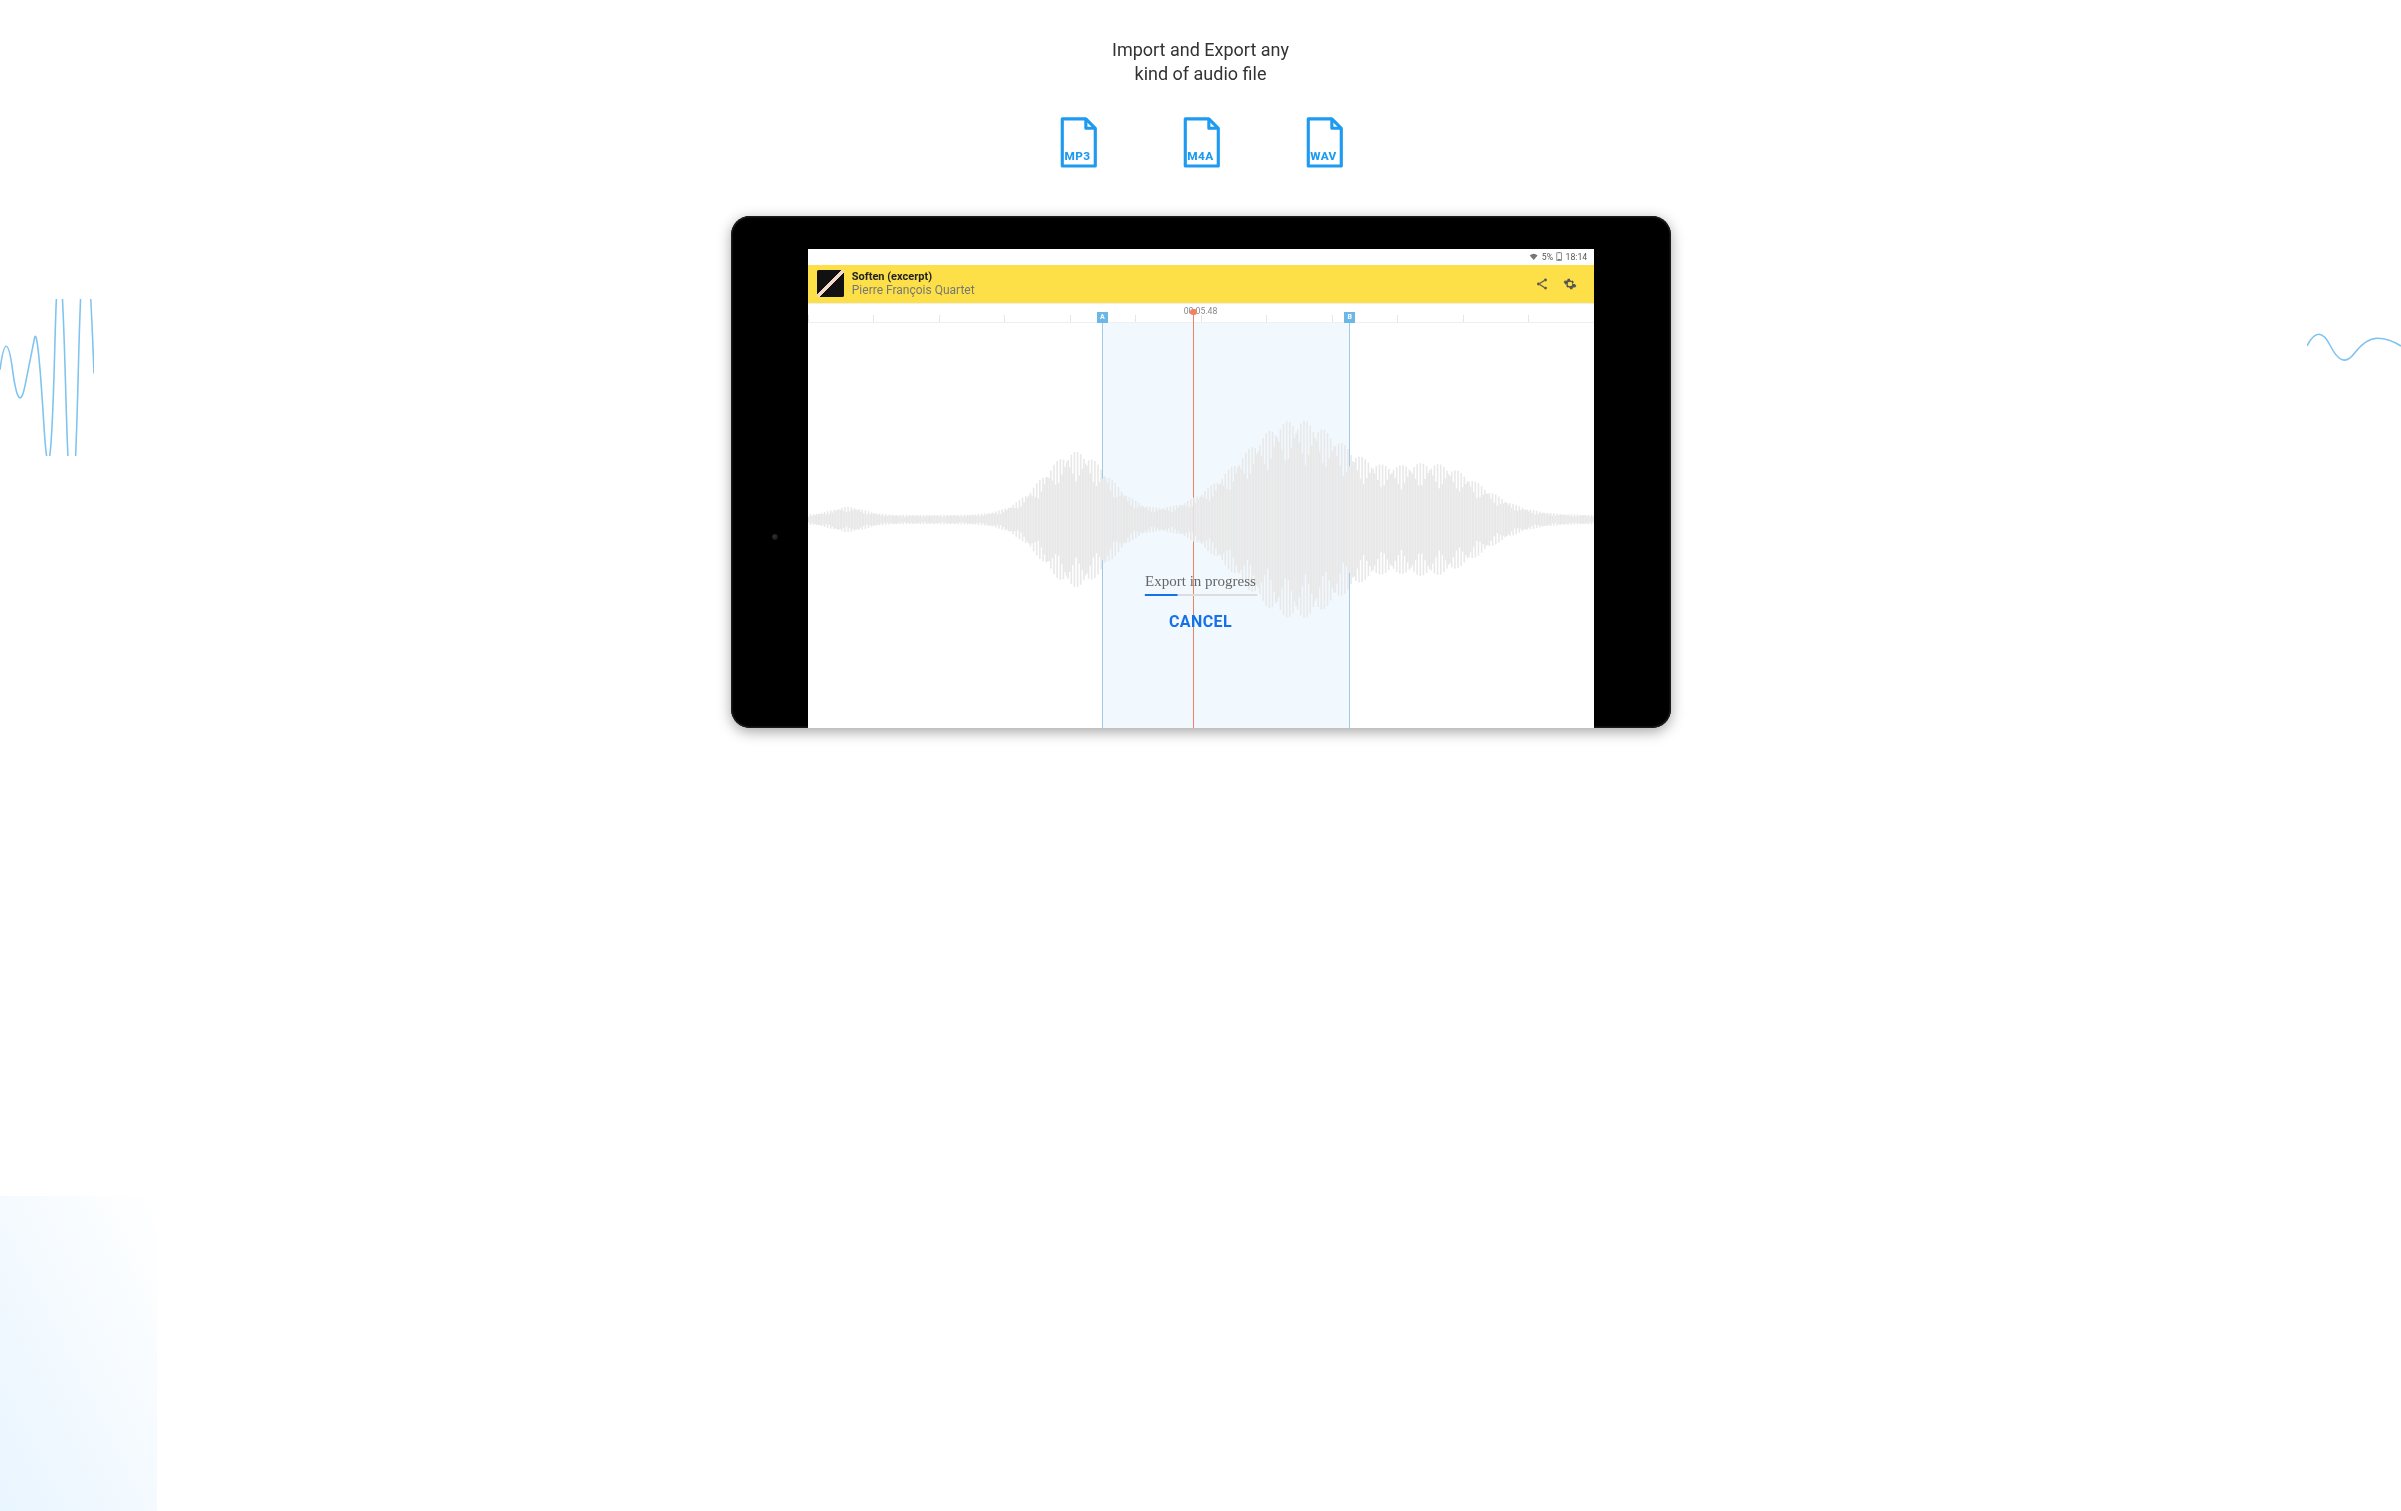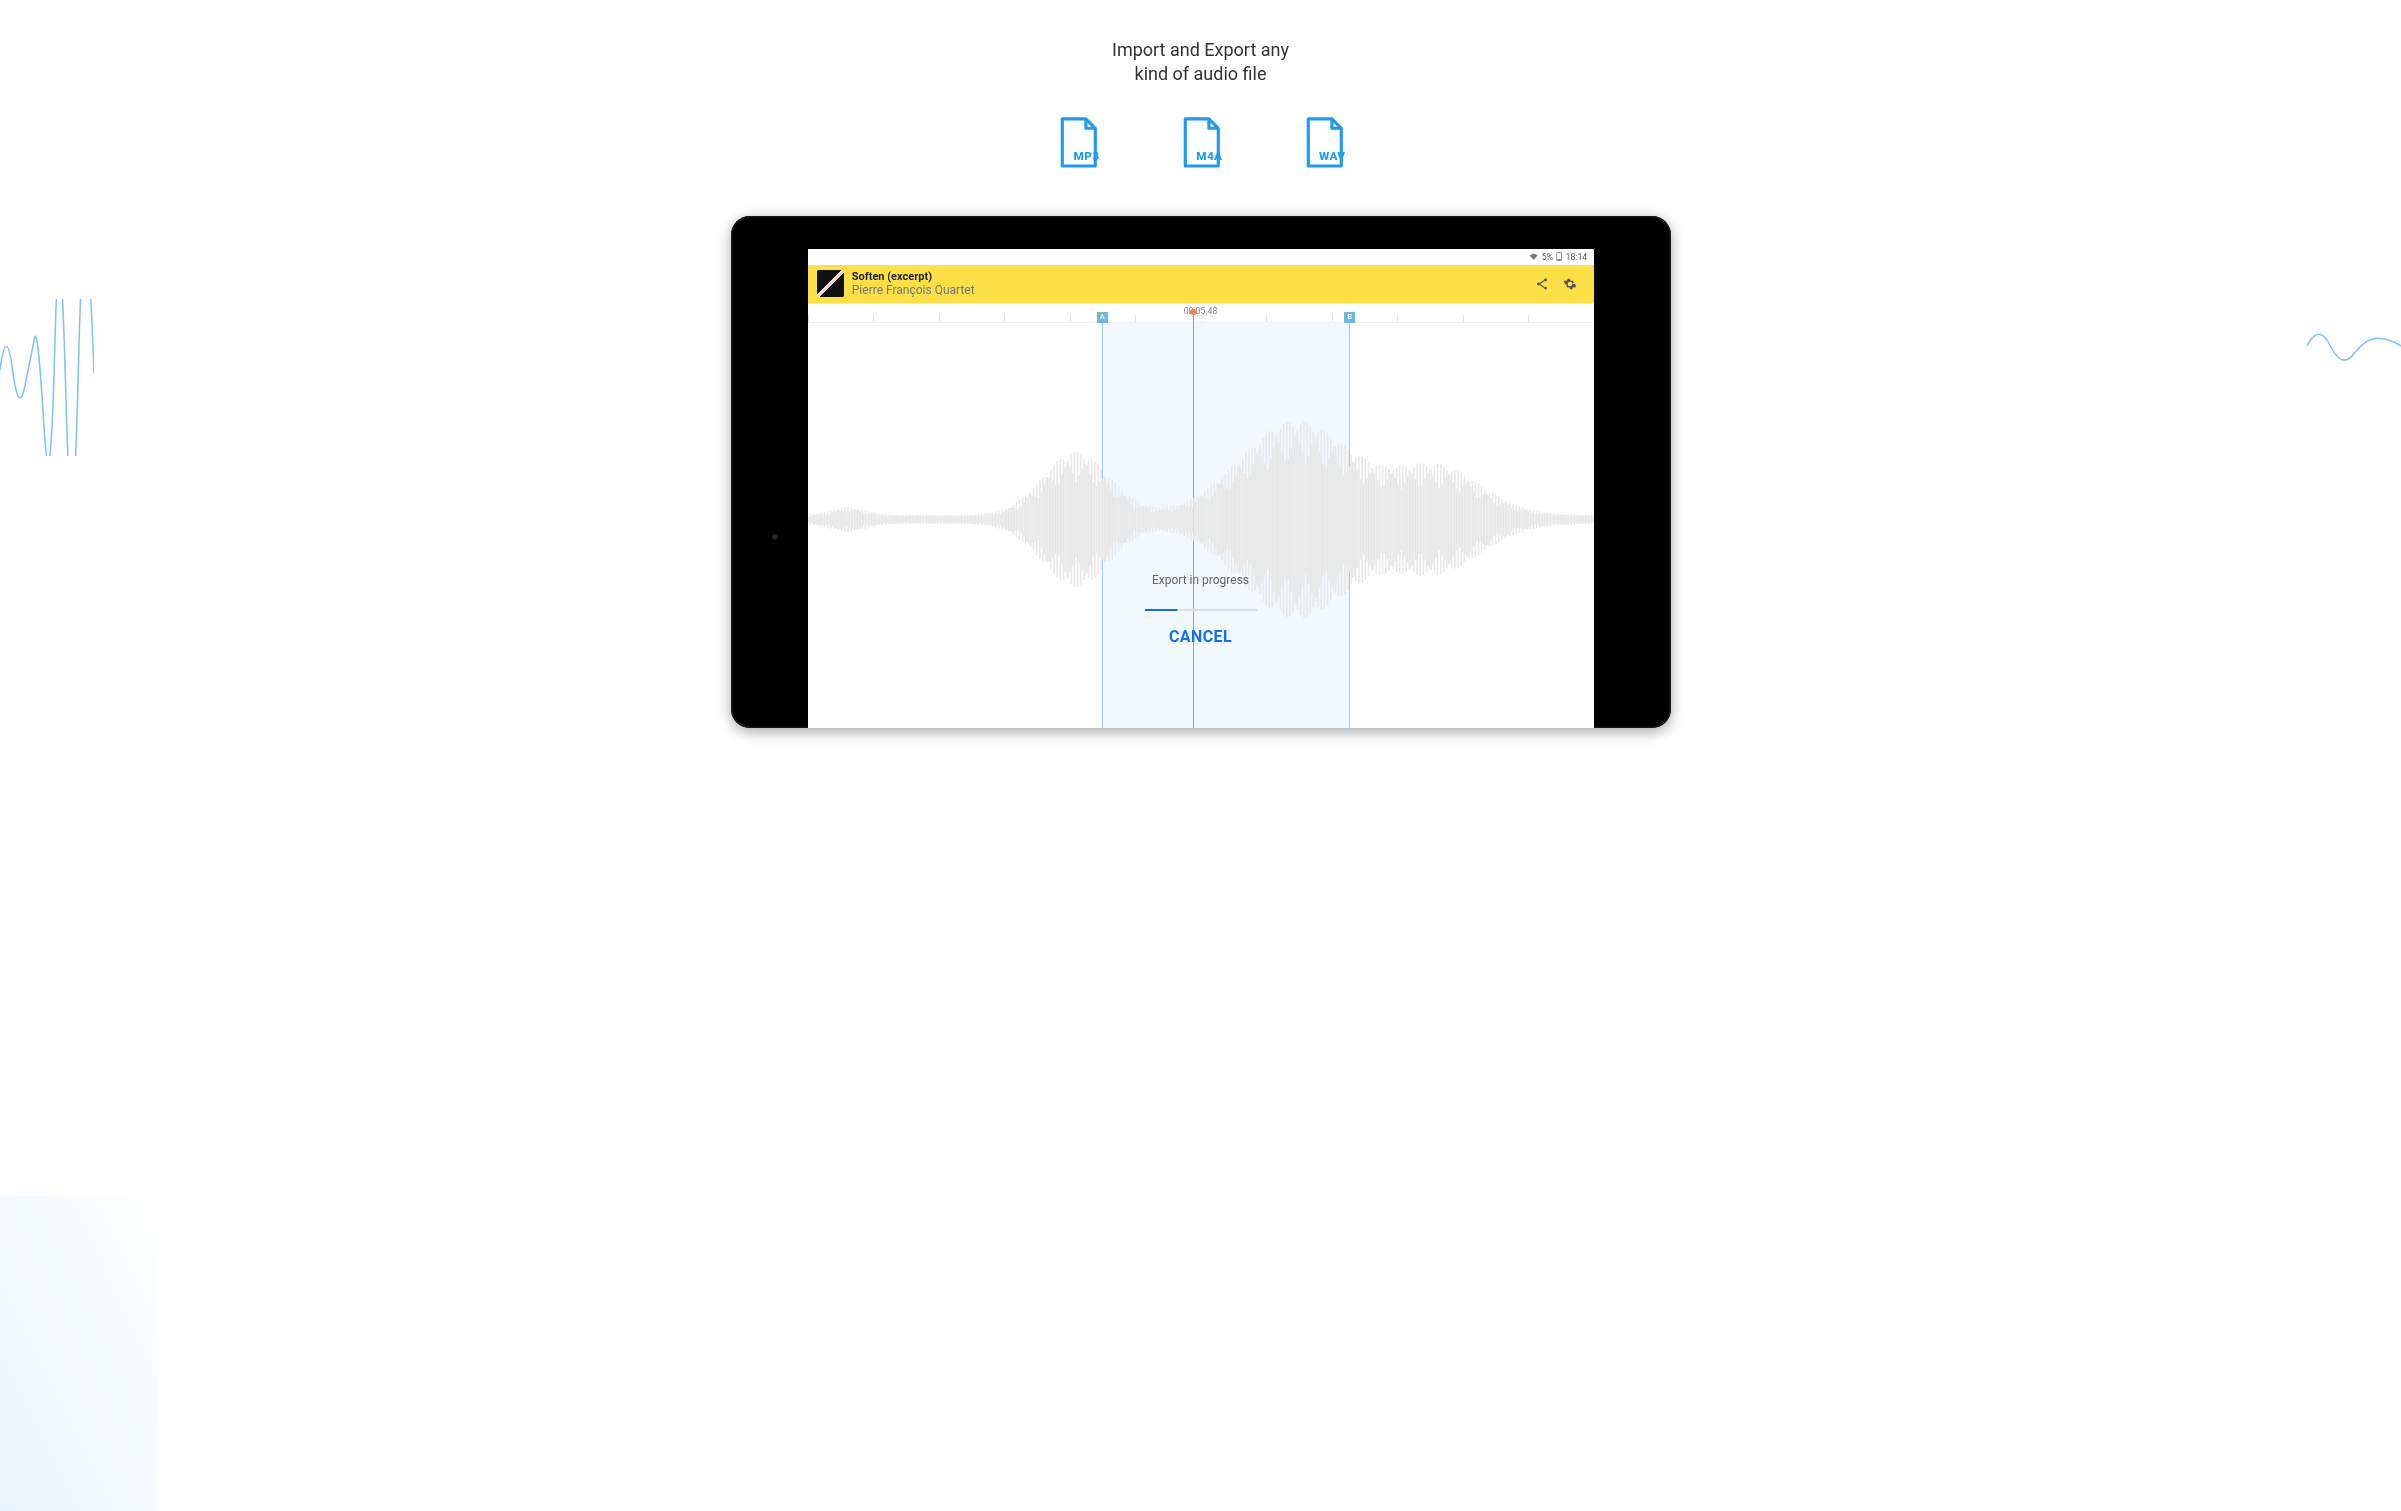--- a/index.html
+++ b/index.html
@@ -56,21 +56,21 @@
   .file-icon {
     width: 44px;
     height: 54px;
     position: relative;
   }
   .file-icon svg { width: 100%; height: 100%; }
   .file-icon .fmt-label {
     position: absolute;
     left: 0; right: 0;
     bottom: 7.9px;
-    text-align: right;
+    text-align: center;
     font-weight: 800;
     font-size: 11.8px;
     color: #1E9BF0;
     letter-spacing: 0.4px;
   }
 
   
   .tablet-wrap {
     position: absolute;
     left: 50%;
@@ -216,21 +216,21 @@
   }
 
   
   .dialog {
     position: absolute;
     left: 50%; top: 250px;
     transform: translateX(-50%);
     width: 113px;
     text-align: center;
   }
-  .dialog-title { font-size: 12px; color: #666; margin-bottom: 22px; white-space: nowrap; }
+  .dialog-title { font-size: 15px; color: #666; margin-bottom: 4px; white-space: nowrap; font-family: Liberation Serif, serif; }
   .progress {
     height: 2.4px;
     background: #ddd;
     border-radius: 1.6px;
     overflow: hidden;
     margin-bottom: 15.7px;
   }
   .progress-fill {
     height: 100%;
     background: #1670e8;

